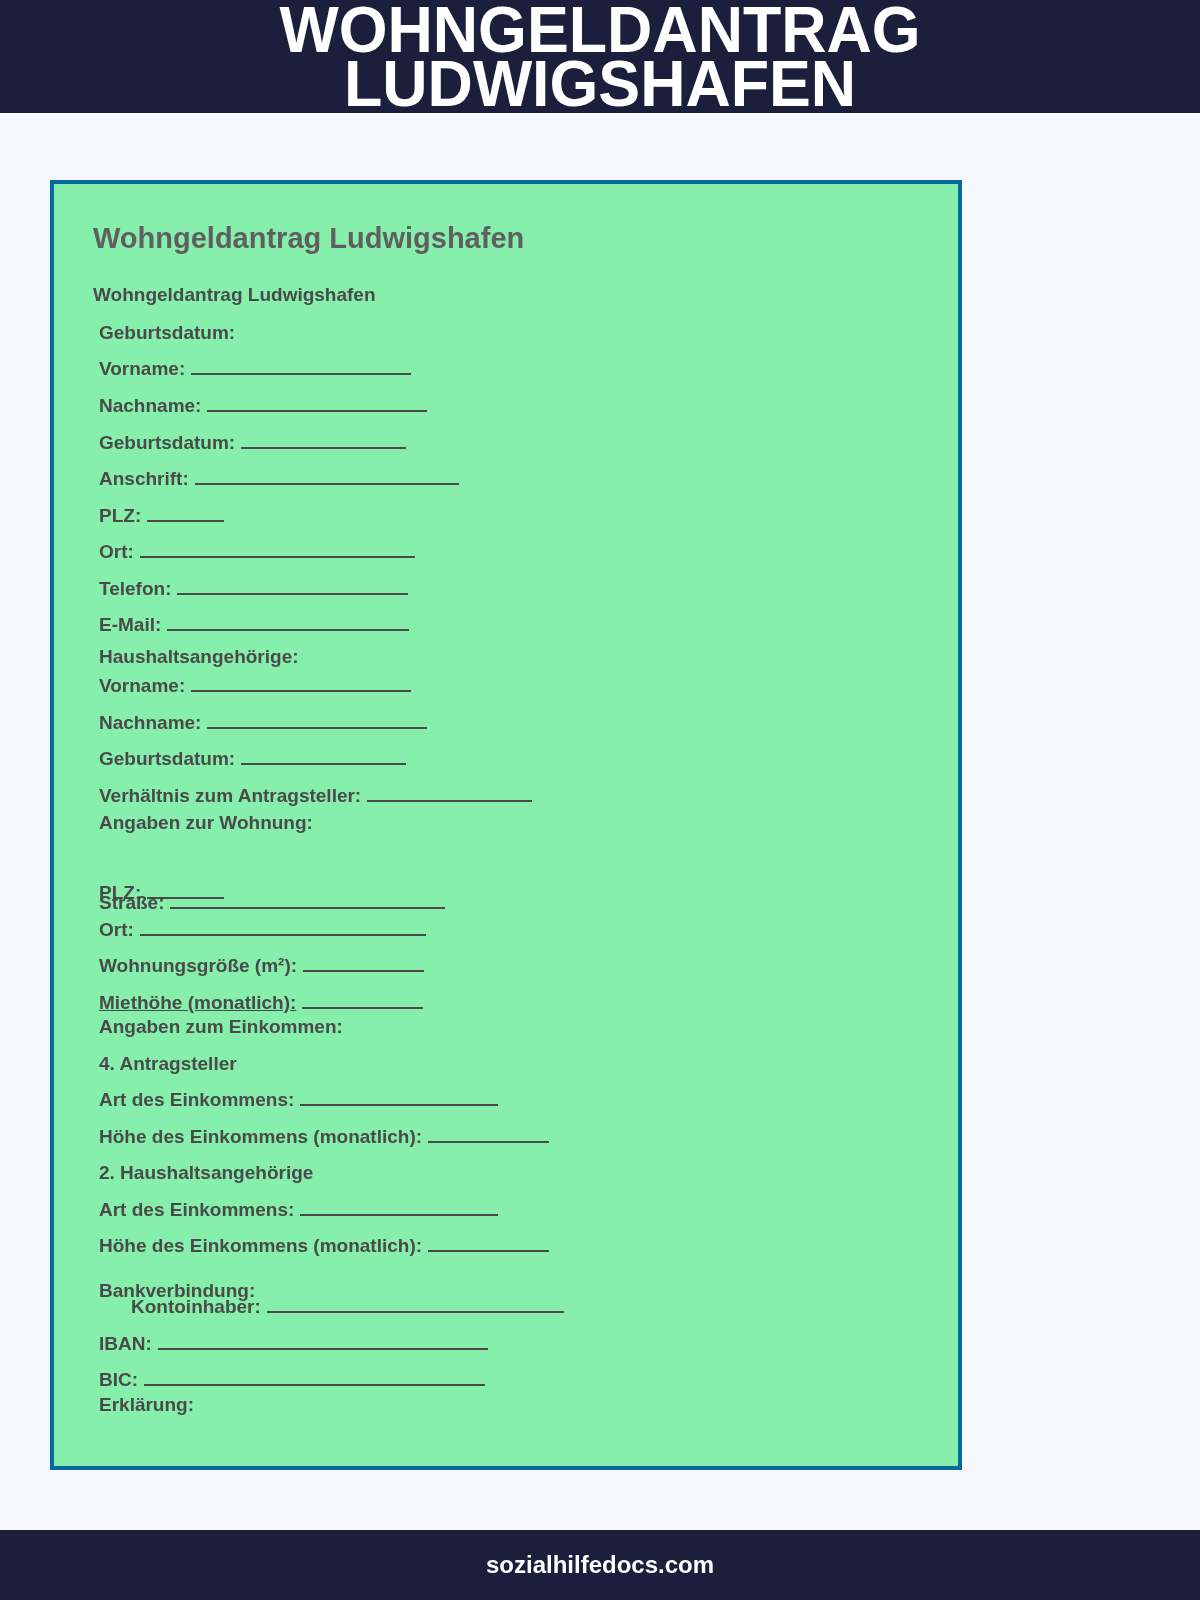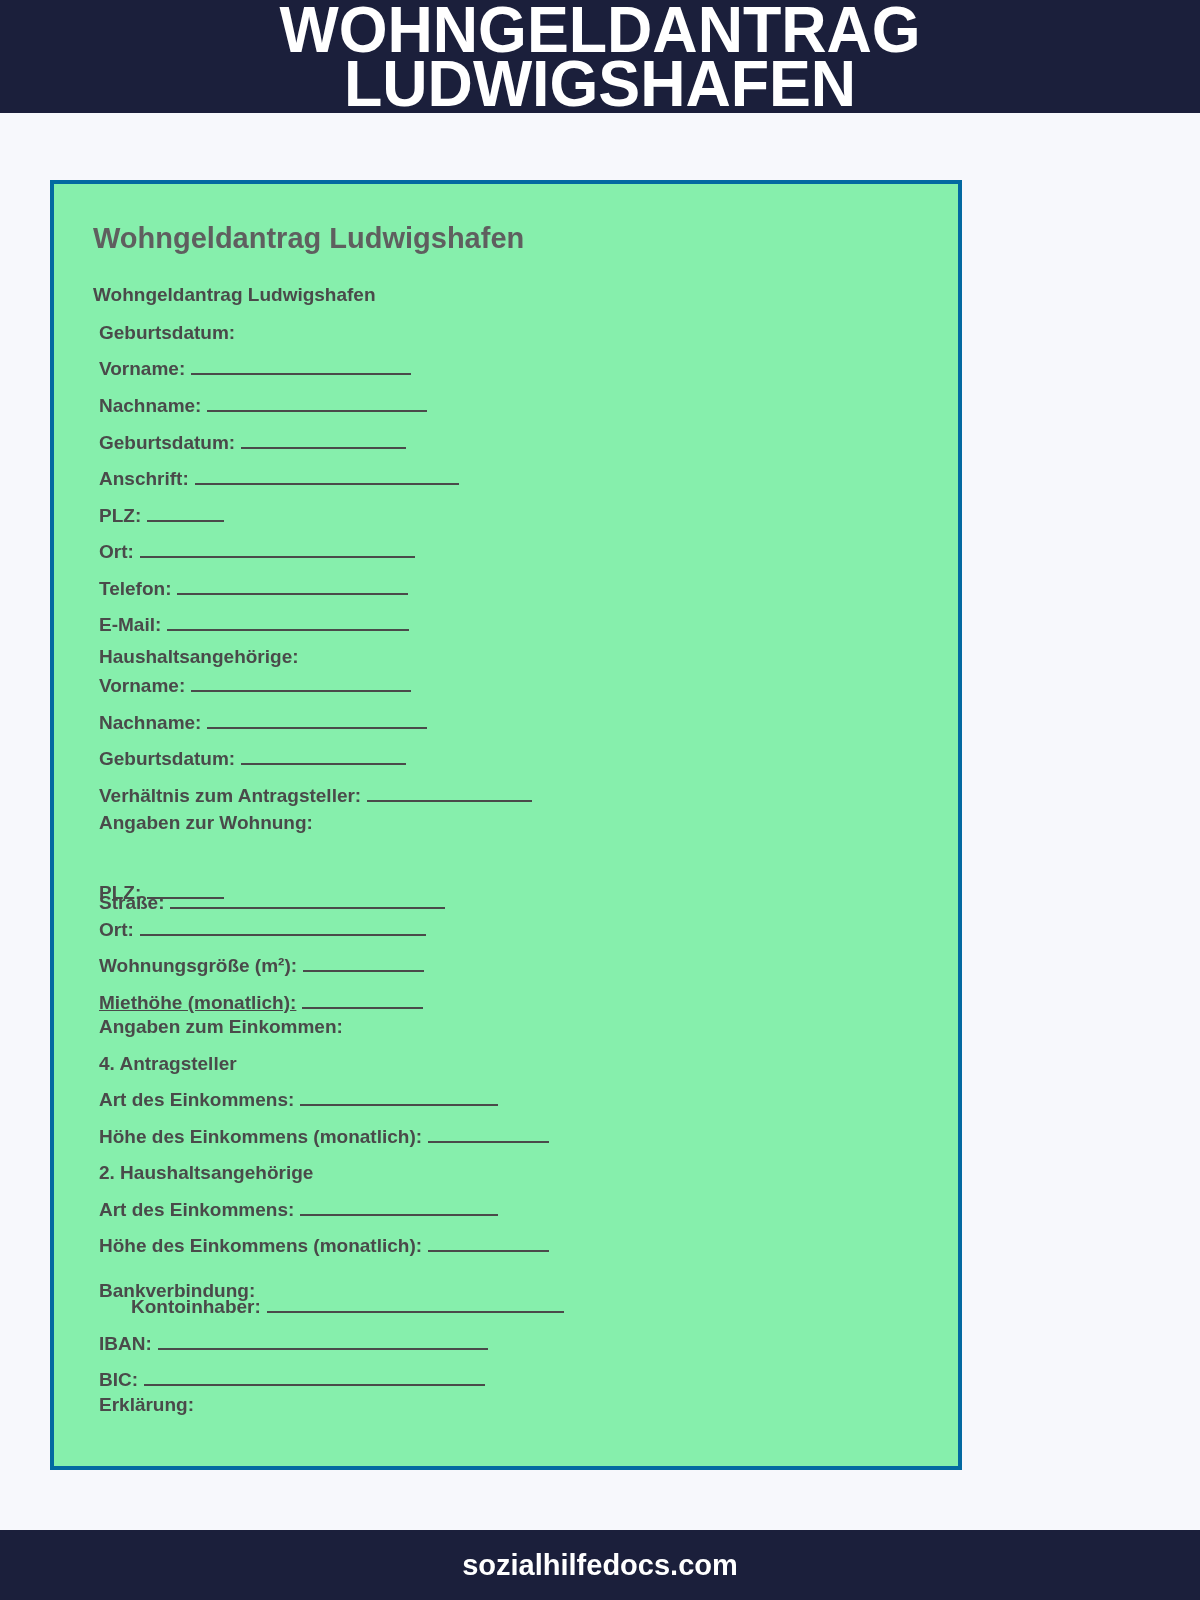--- a/index.html
+++ b/index.html
@@ -47,21 +47,21 @@
     height: 15px;
     vertical-align: baseline;
     margin-left: 6px;
   }
   .footer {
     position: absolute; left: 0; top: 1530px; width: 1200px; height: 70px;
     background: #1b1f3b;
     display: flex; align-items: center; justify-content: center;
   }
   .footer span {
-    color: #ffffff; font-weight: bold; font-size: 29px;
+    color: #ffffff; font-weight: bold; font-size: 24px;
   }
 </style>
 </head>
 <body>
 
 <div class="header">
   <h1>
     <span>WOHNGELDANTRAG</span><br>
     <span>LUDWIGSHAFEN</span>
   </h1>

